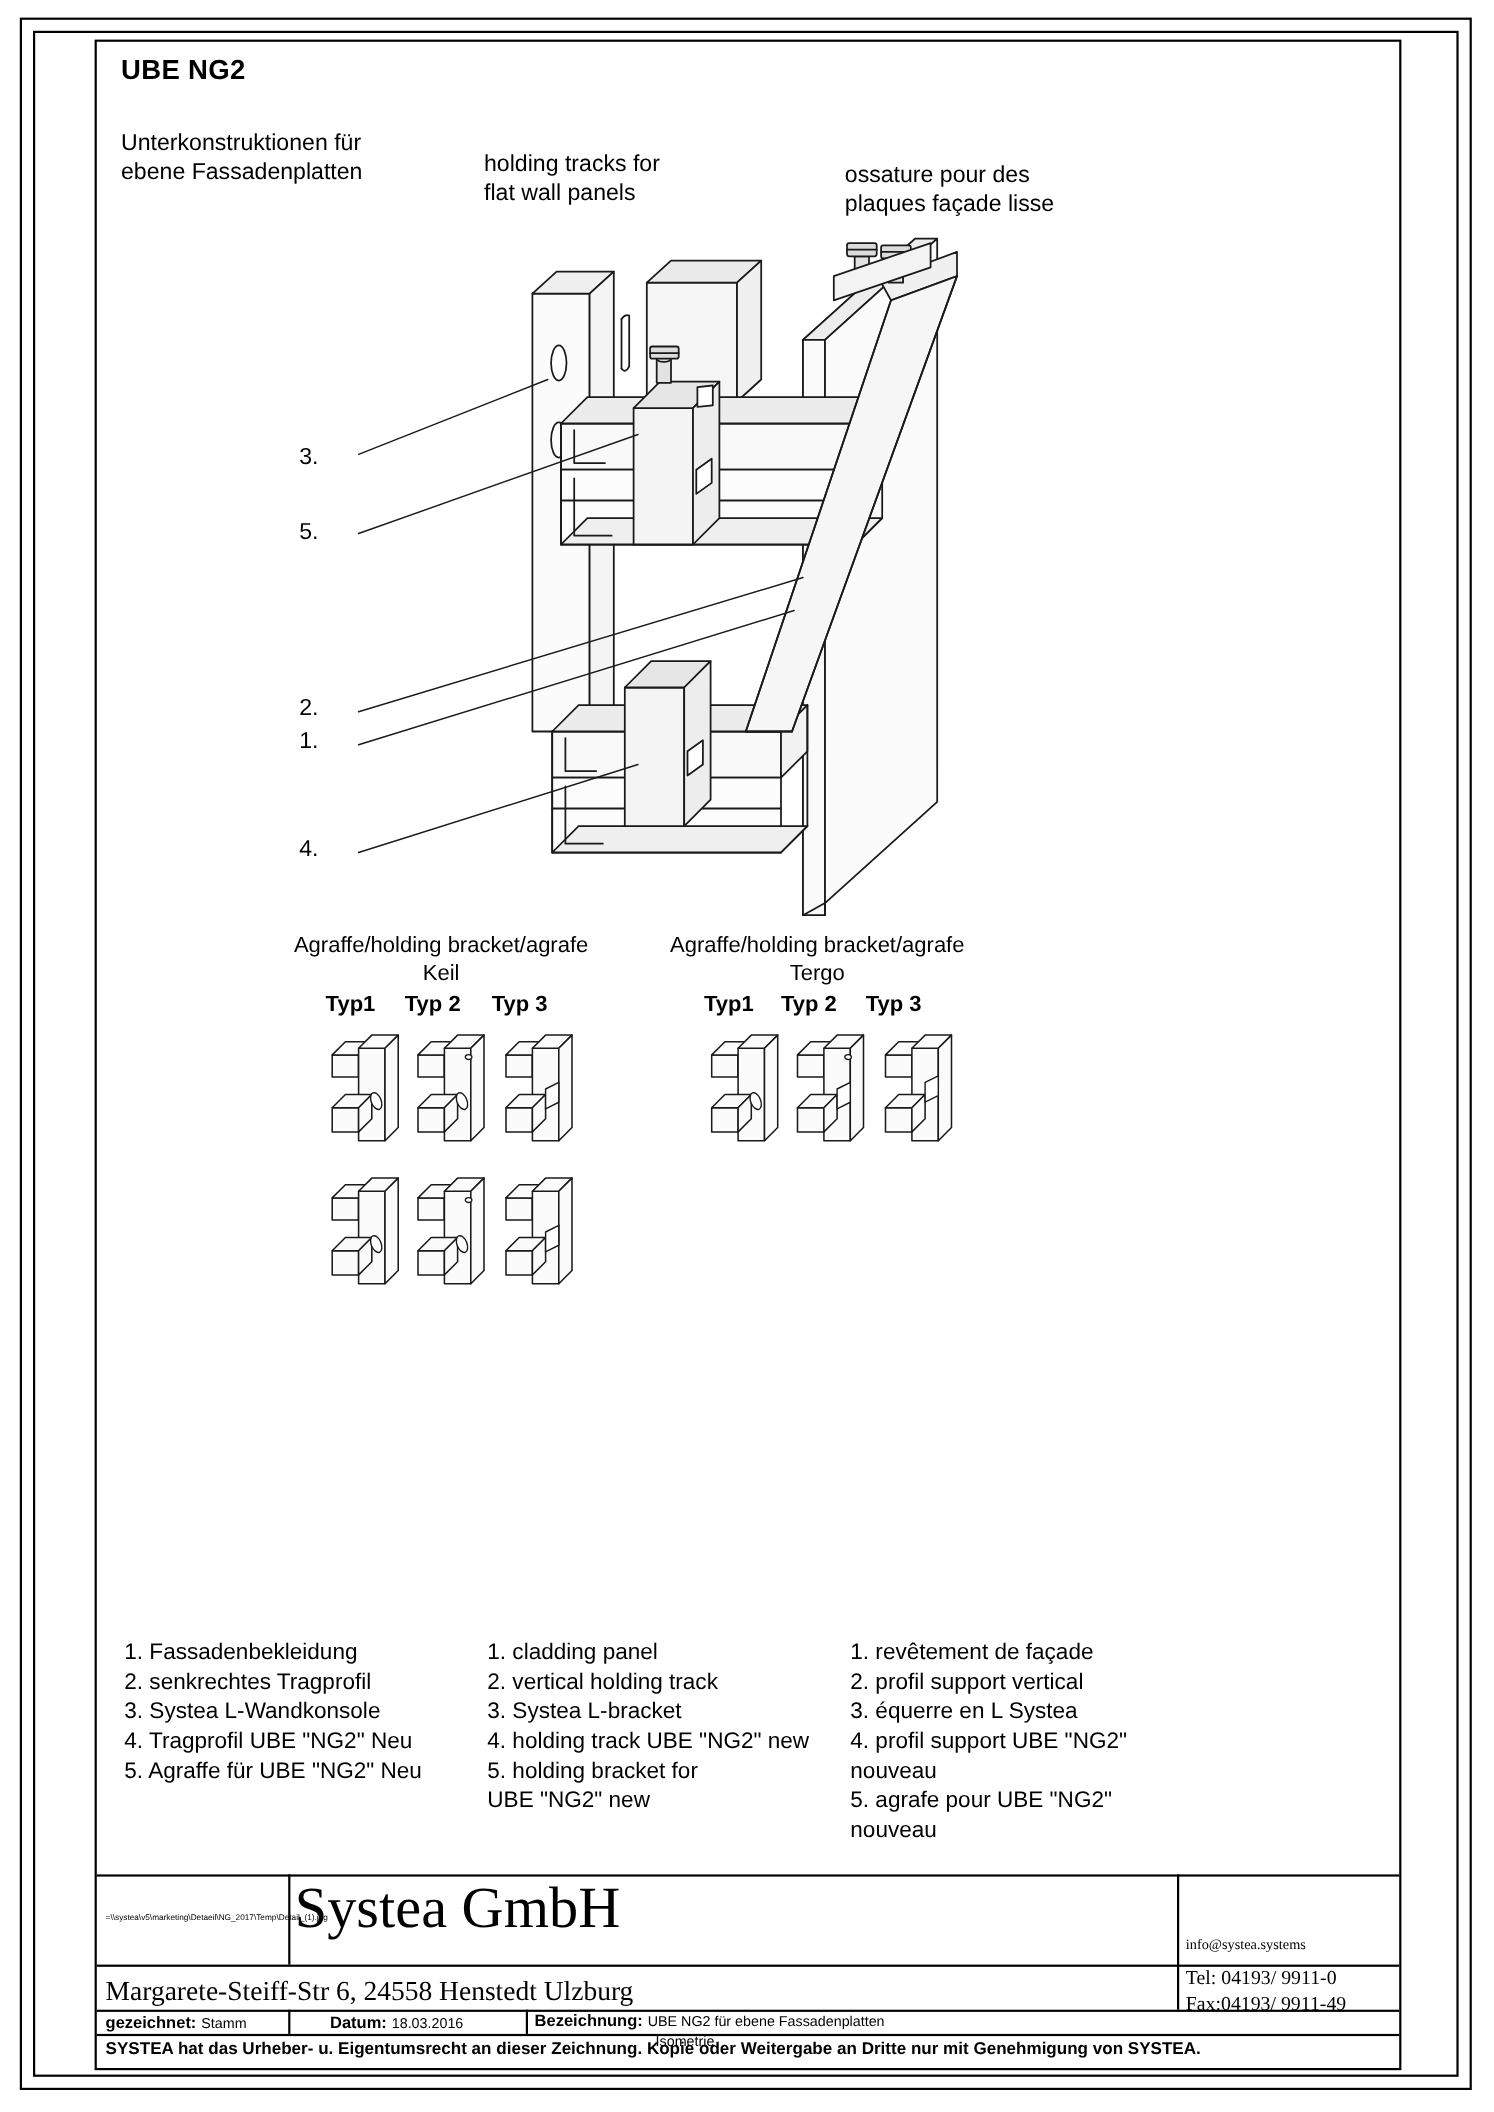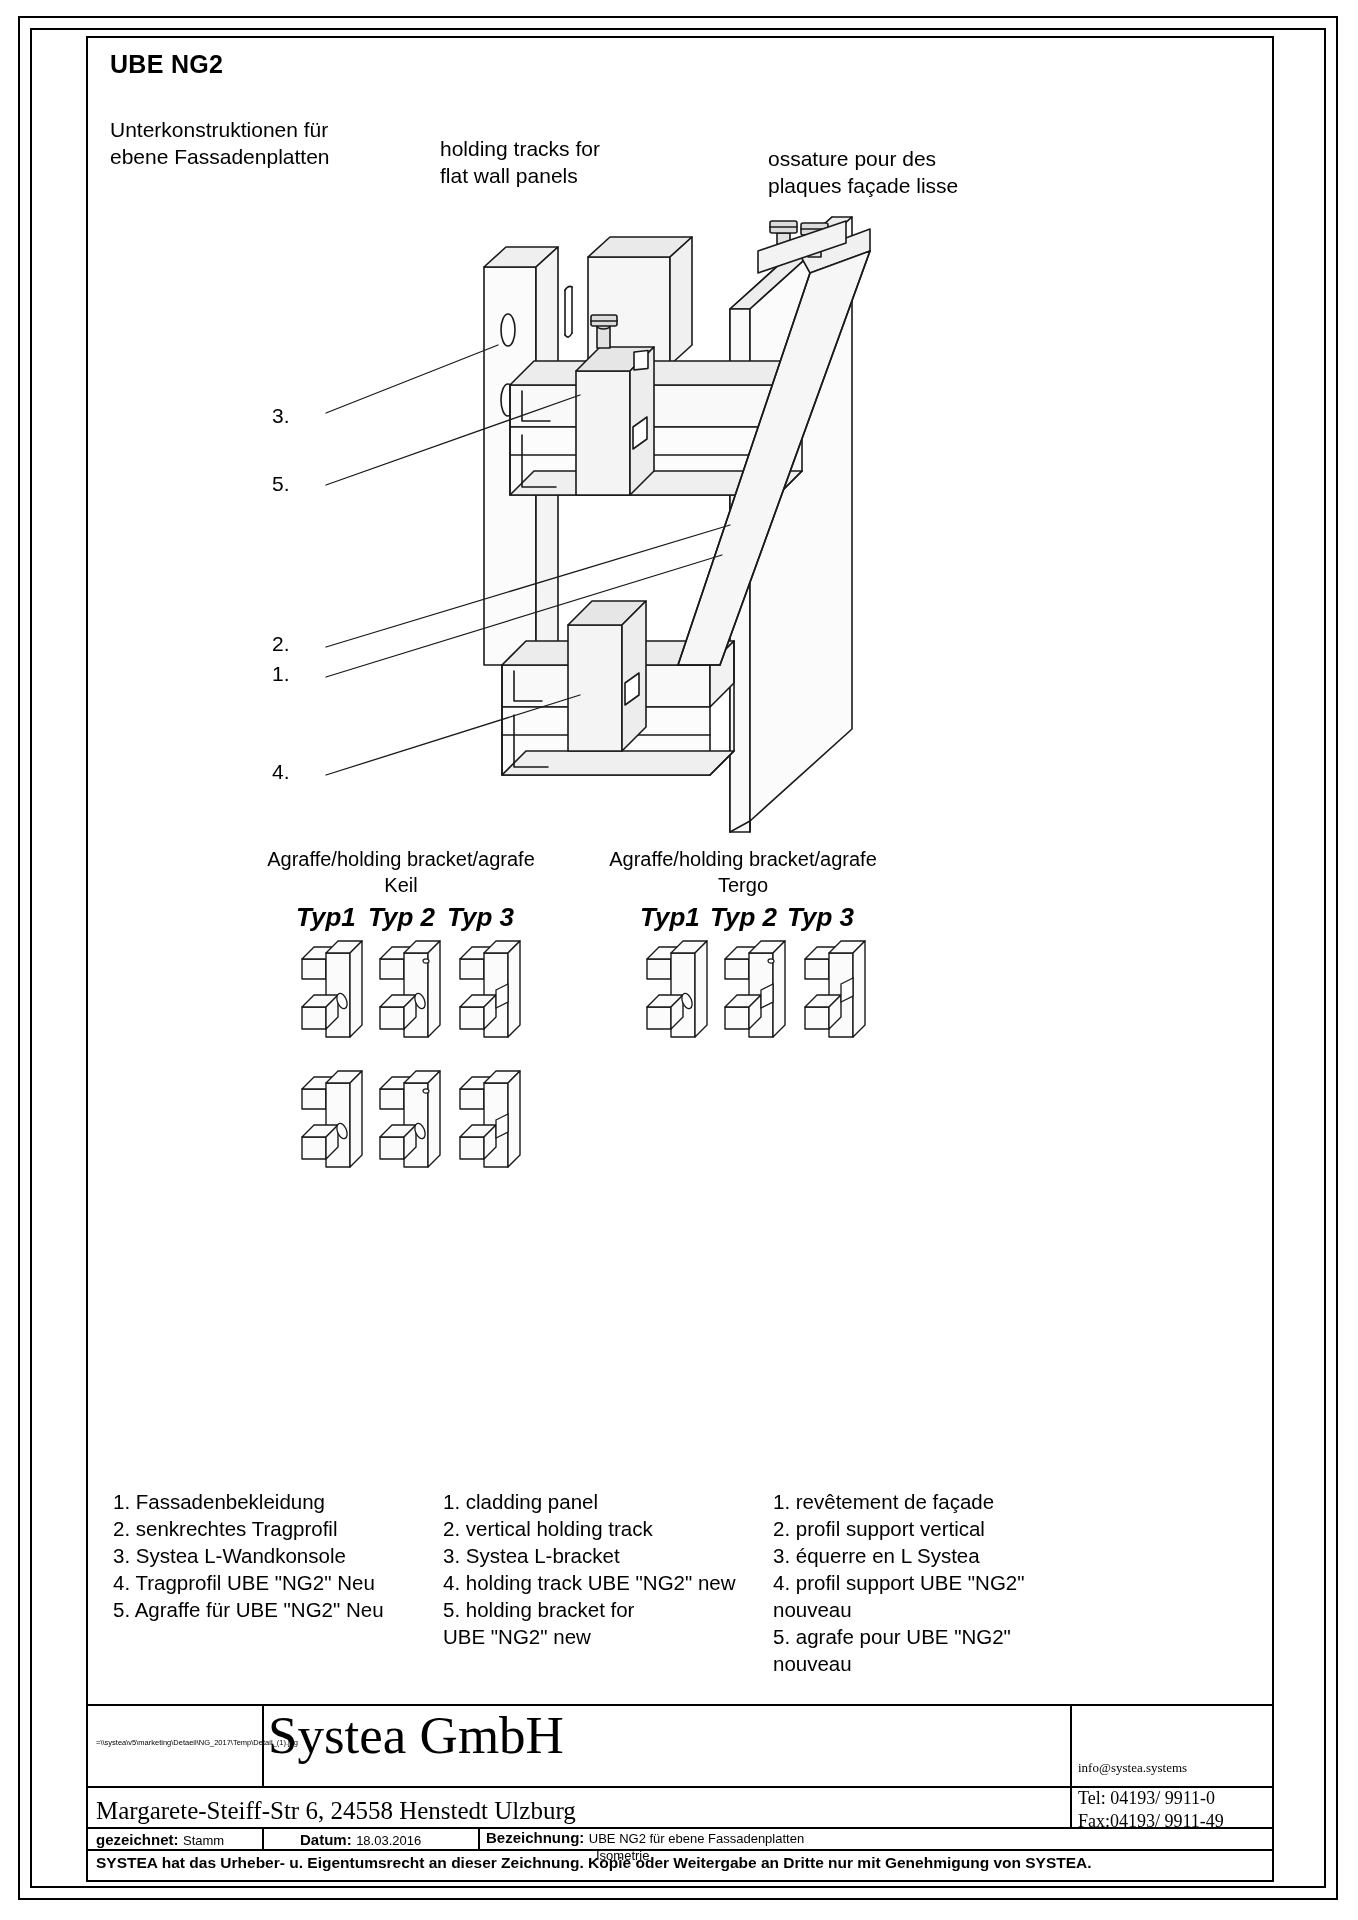--- a/index.html
+++ b/index.html
@@ -81,23 +81,22 @@
   }
 
   
   .bracket-head {
     position: absolute;
     font-size: 20px;
     text-align: center;
   }
   .typ-row {
     position: absolute;
-    font-size: 26px;
+    font-size: 20px;
     font-weight: bold;
-    font-style: italic;
   }
 
   
   .legend {
     position: absolute;
     font-size: 20.5px;
     line-height: 27px;
   }
   #legend-de { left: 113px; top: 1488px; width: 330px; }
   #legend-en { left: 443px; top: 1488px; width: 330px; }

